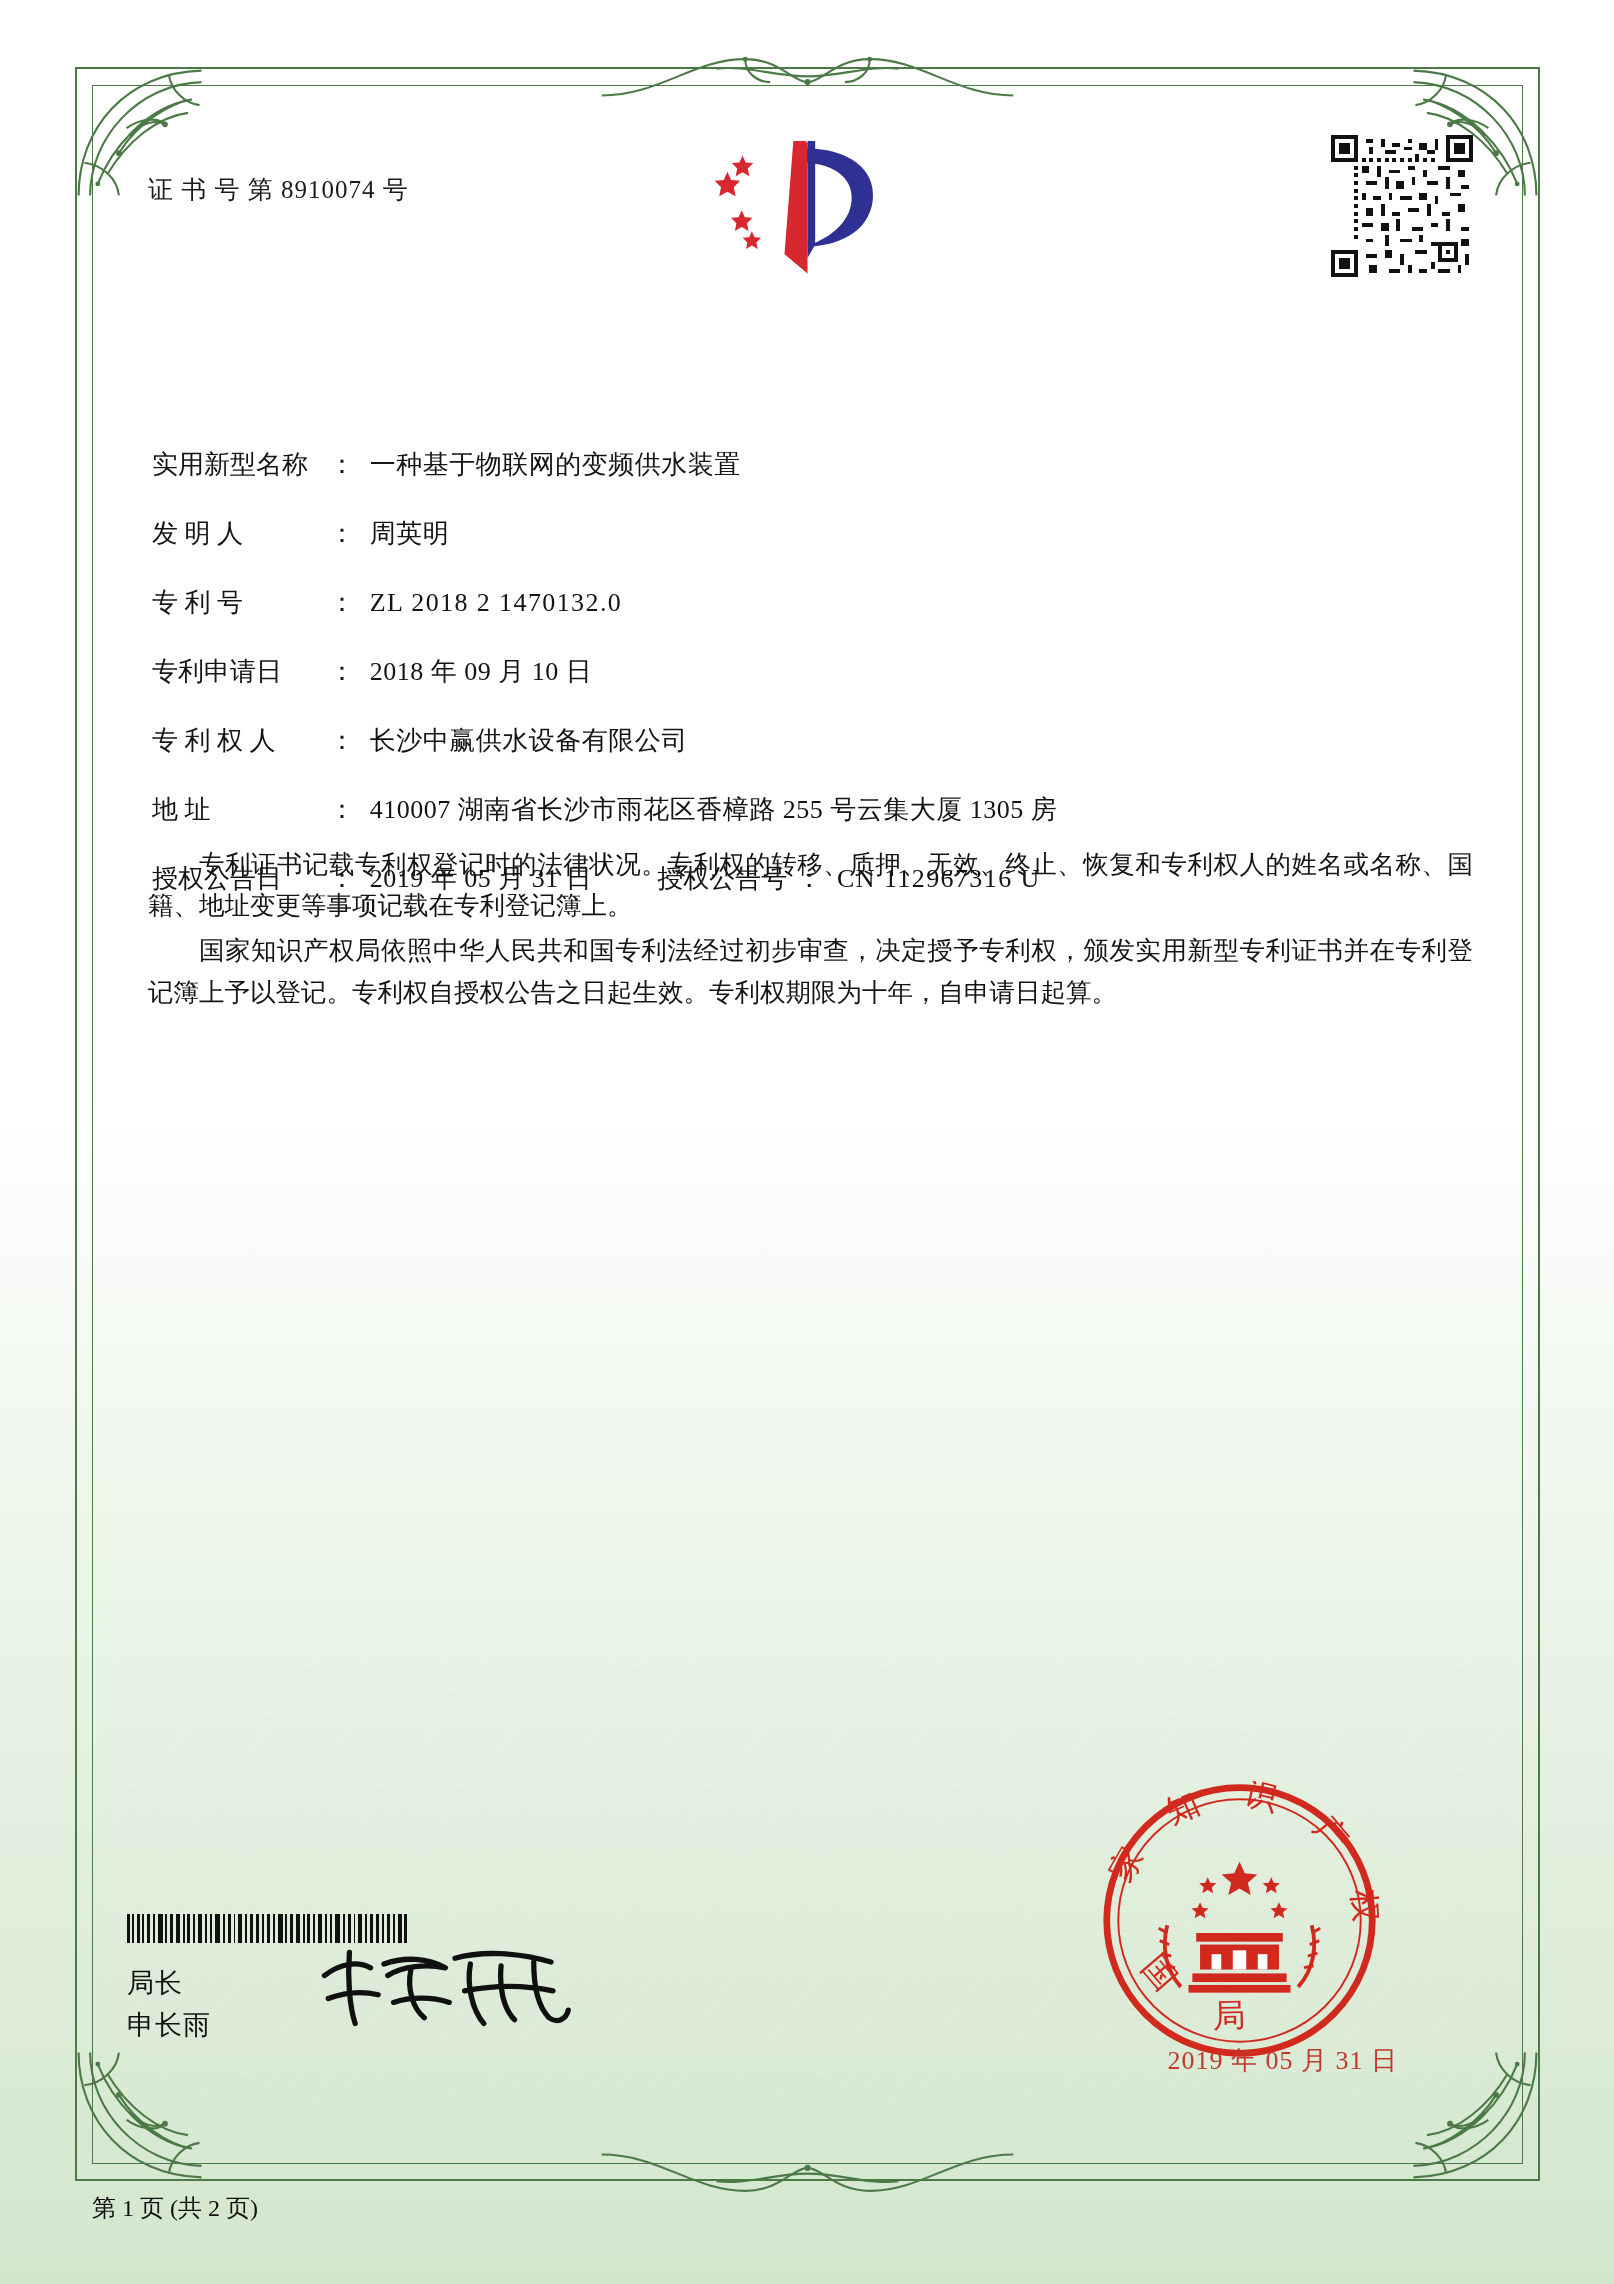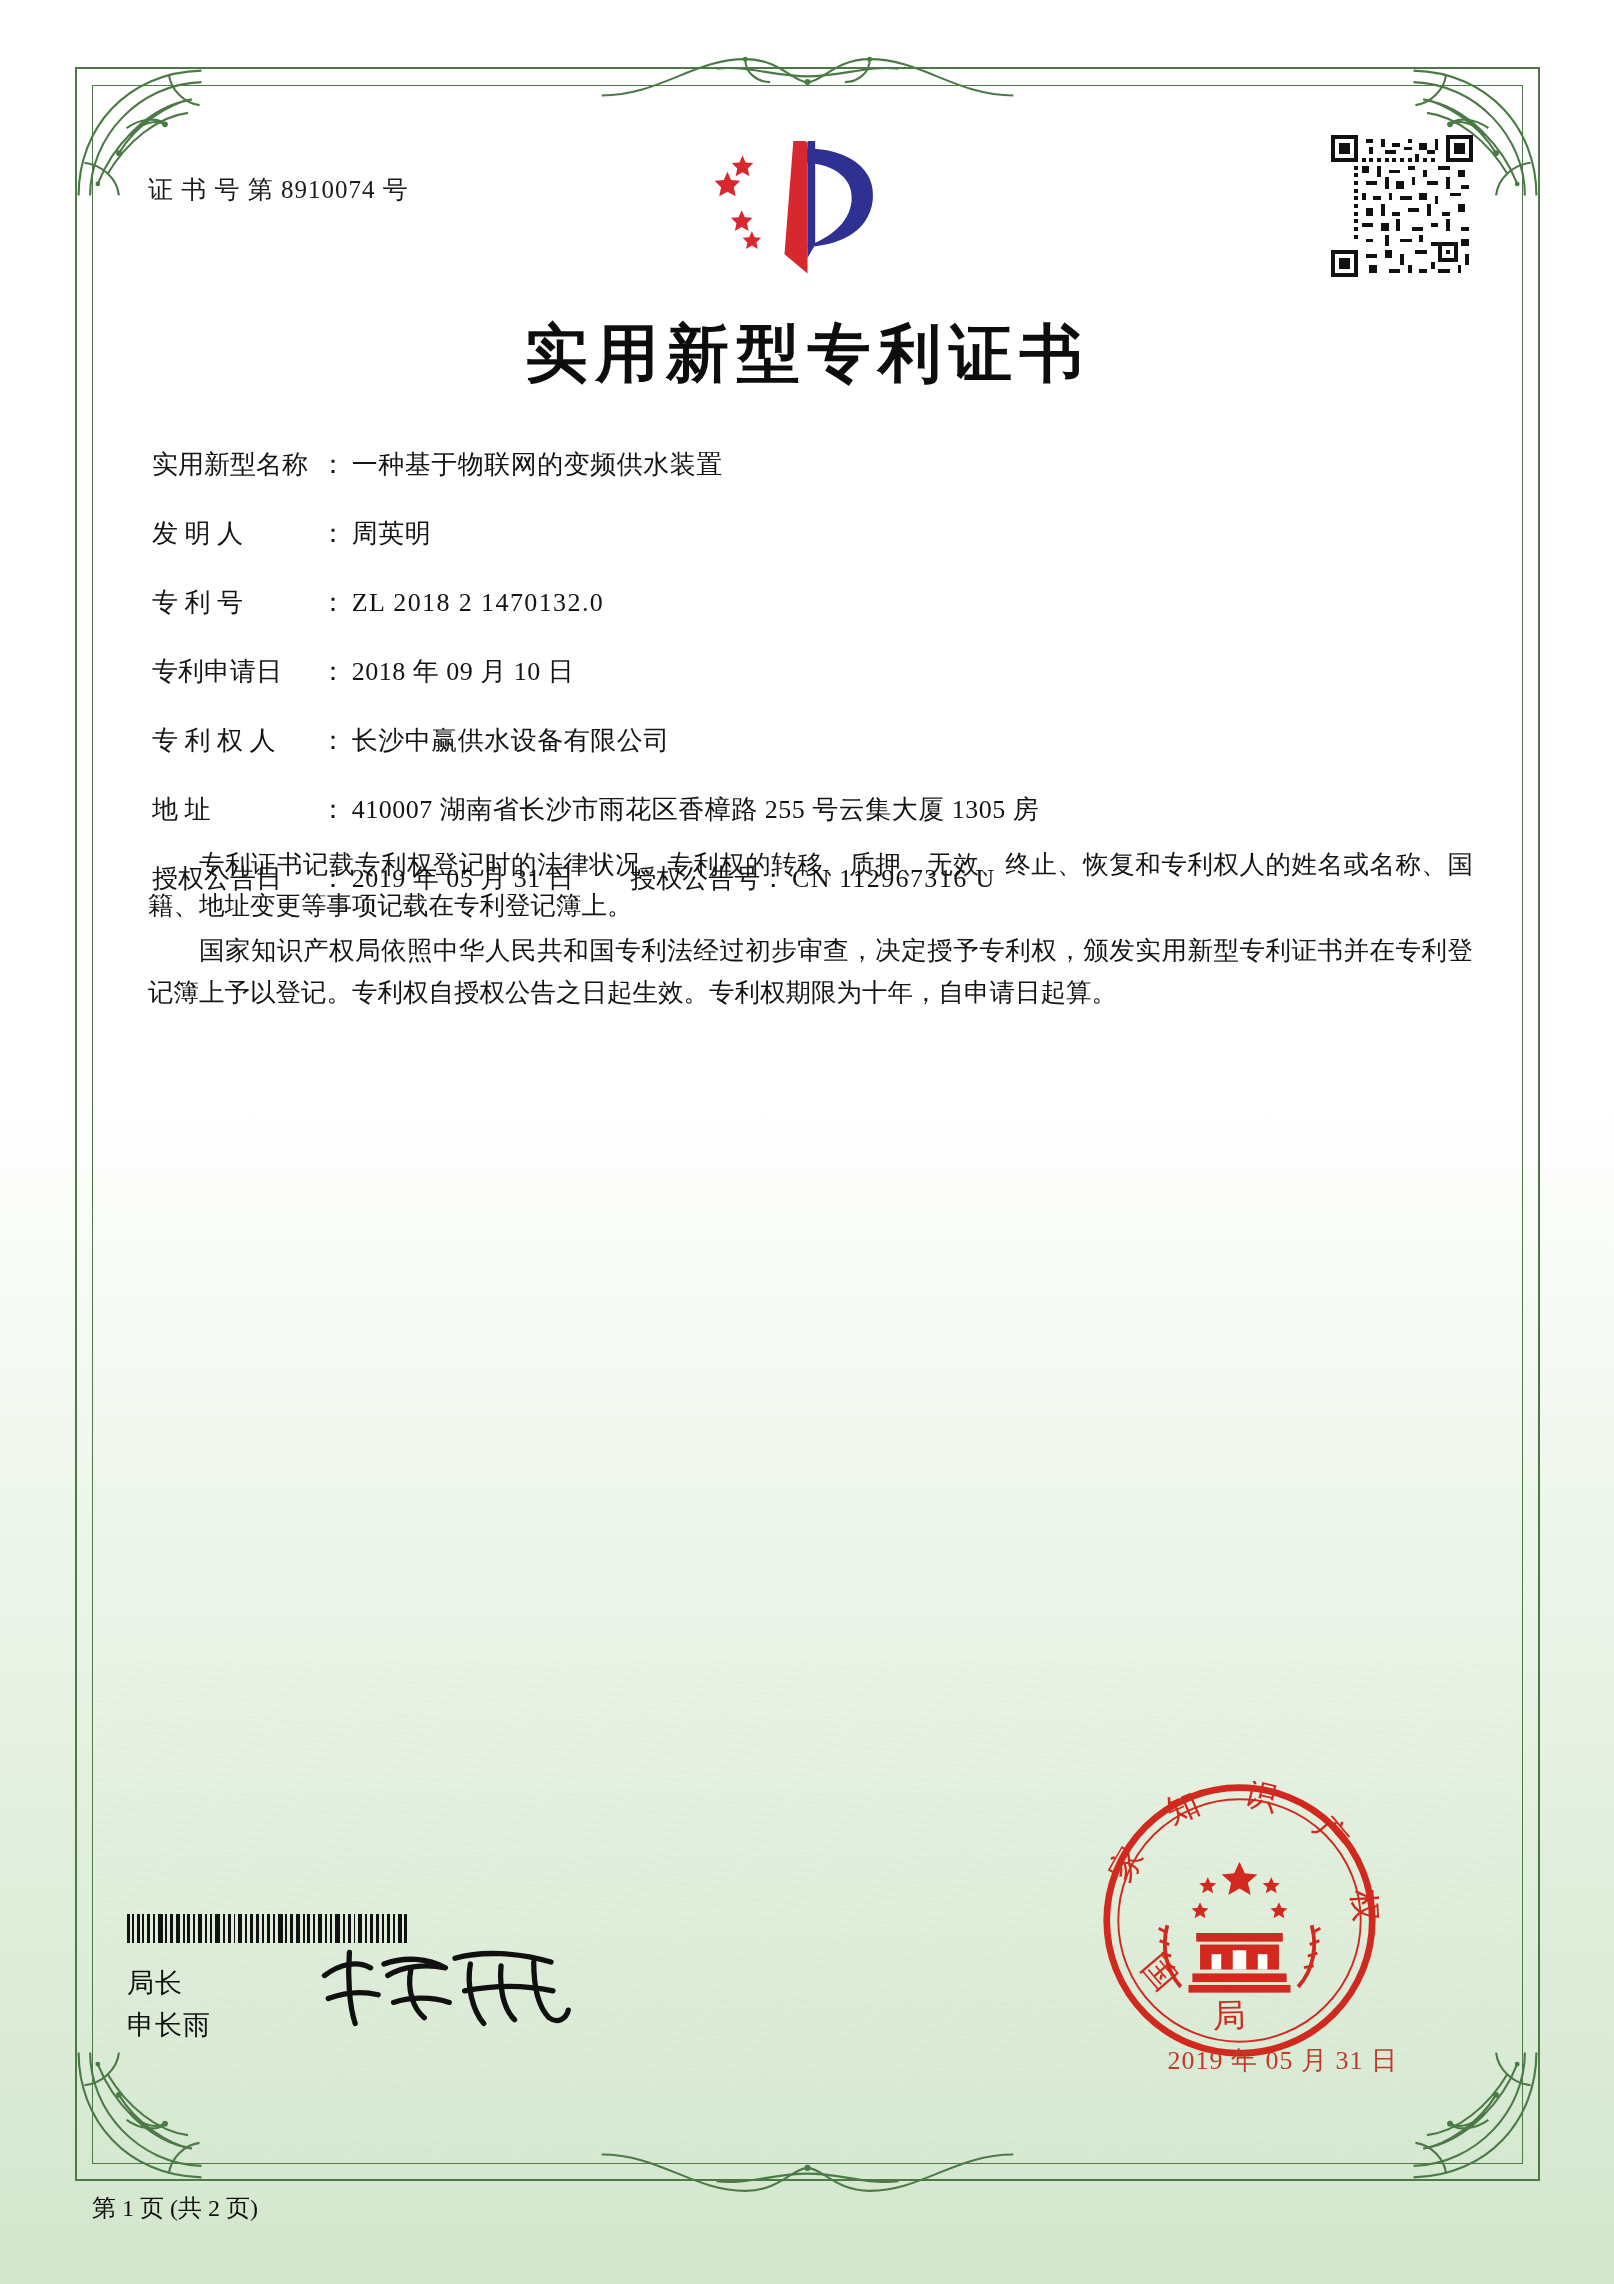--- a/index.html
+++ b/index.html
@@ -127,20 +127,21 @@
     top: 367px;
     font-size: 26px;
     color: #141414;
     line-height: 1;
   }
   .field-row {
     display: flex;
     align-items: baseline;
     margin-bottom: 43px;
     white-space: nowrap;
+    gap: 9px;
   }
   .field-label {
     display: inline-block;
     width: 168px;
     letter-spacing: 0;
   }
   .field-colon { margin-right: 5.8px; }
   .field-value { letter-spacing: 0.5px; }
   .field-value.mono-ish { letter-spacing: 1.4px; }
 
@@ -490,21 +491,20 @@
 
         <g fill="#d7282f">
           <path d="M30 40 l4 9 10 1 -7 7 2 10 -9 -5 -9 5 2 -10 -7 -7 10 -1 z" transform="translate(-2,-6) scale(0.95)"></path>
           <path d="M55 20 l3.4 7.6 8.4 .8 -6 6 1.7 8.4 -7.5 -4.3 -7.5 4.3 1.7 -8.4 -6 -6 8.4 -.8 z" transform="translate(-10,-4) scale(0.95)"></path>
           <path d="M52 78 l3.4 7.6 8.4 .8 -6 6 1.7 8.4 -7.5 -4.3 -7.5 4.3 1.7 -8.4 -6 -6 8.4 -.8 z" transform="translate(-8,-2) scale(0.95)"></path>
           <path d="M30 108 l2.8 6.2 6.8 .6 -4.9 4.9 1.4 6.8 -6.1 -3.5 -6.1 3.5 1.4 -6.8 -4.9 -4.9 6.8 -.6 z" transform="translate(22,-14) scale(1)"></path>
         </g>
       </svg>
     </div>
 
-    <div class="title">实用新型专利证书</div>
 
     <div class="fields">
 
       <div class="field-row">
         <span class="field-label">实用新型名称</span>
         <span class="field-colon">：</span>
         <span class="field-value">一种基于物联网的变频供水装置</span>
       </div>
 
       <div class="field-row">

